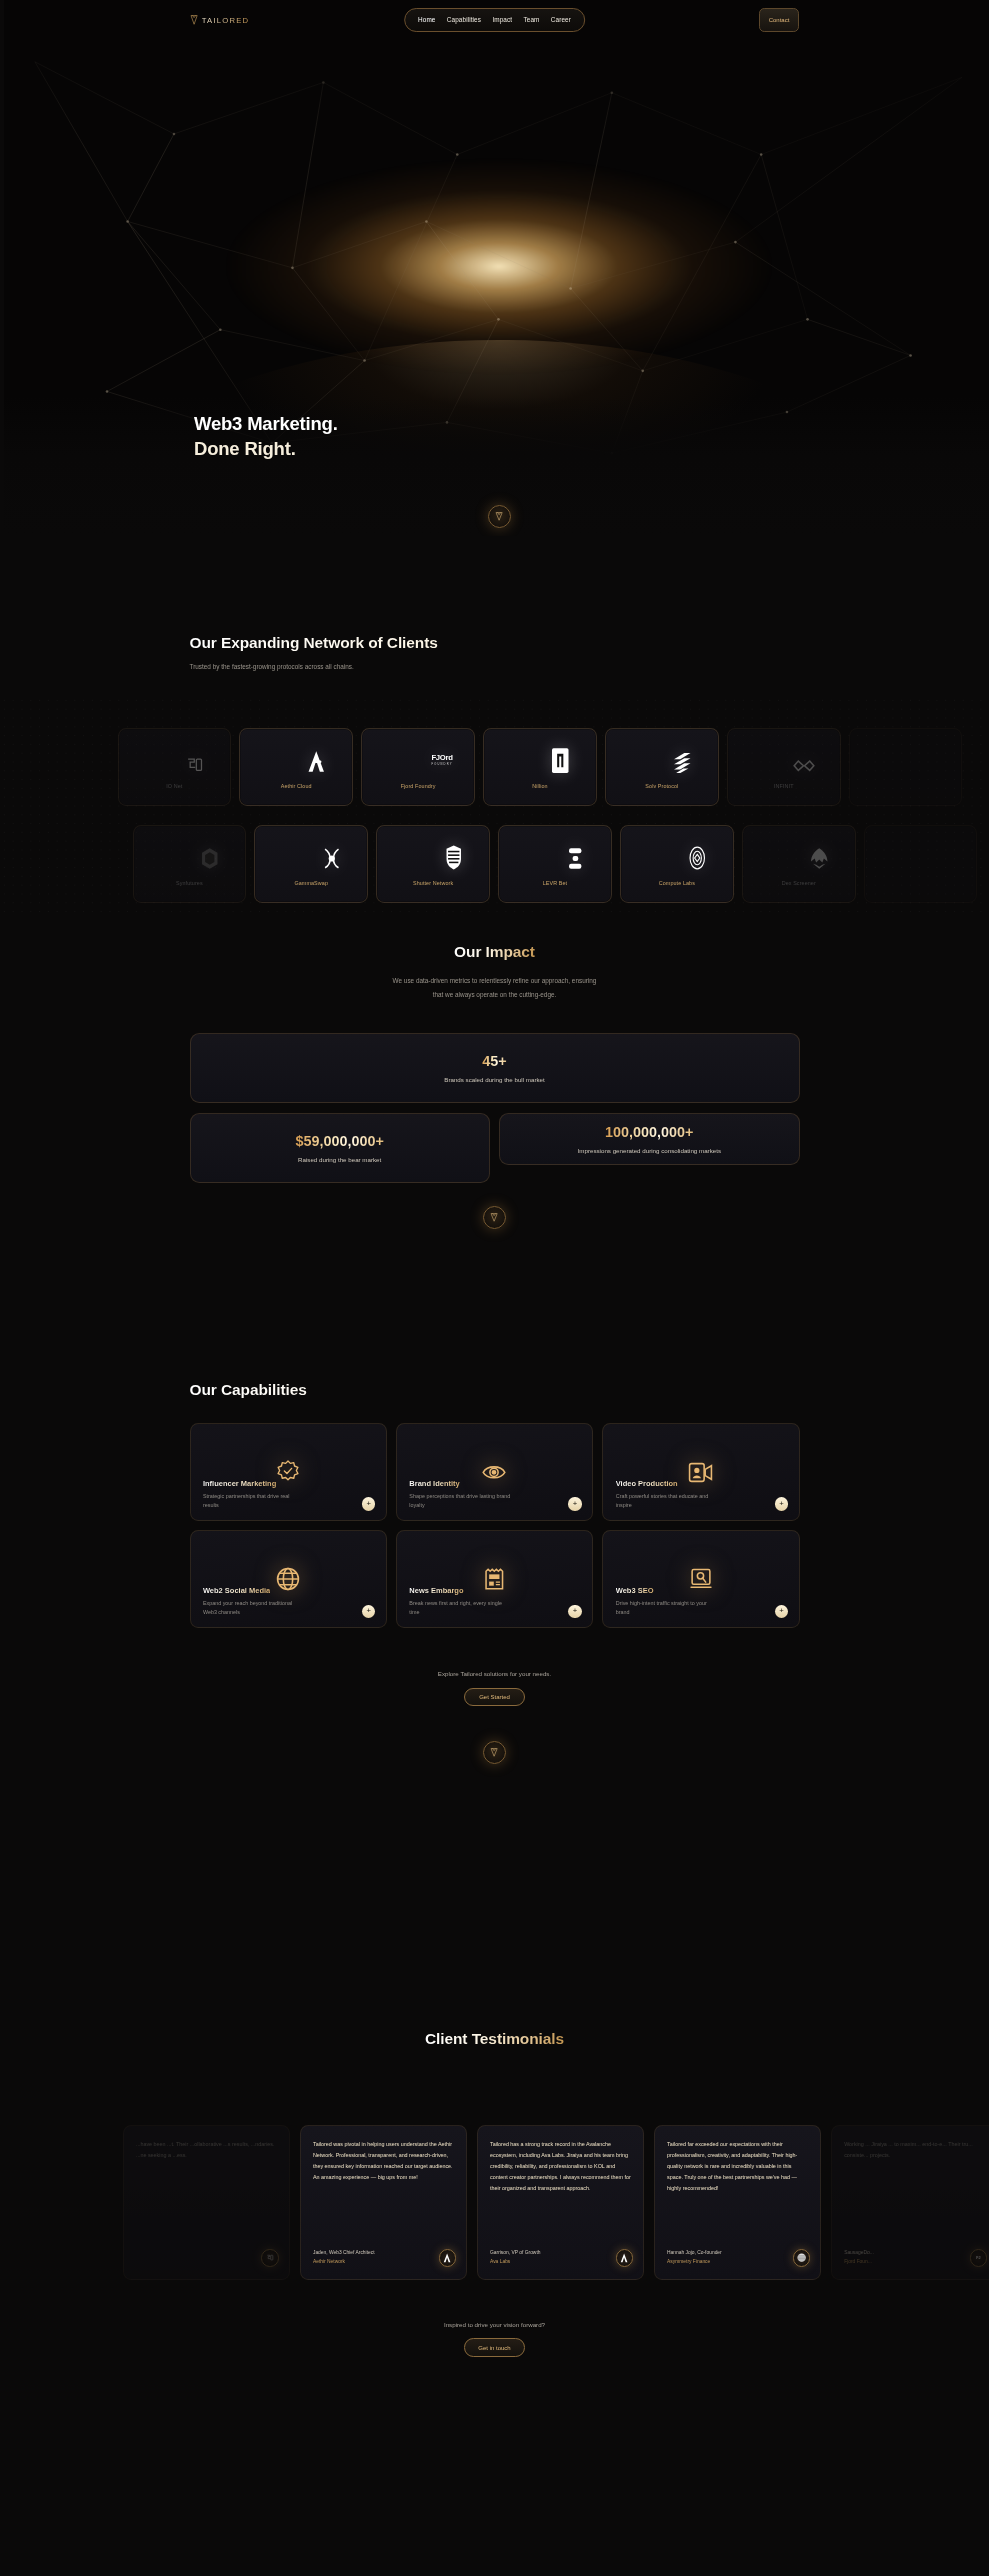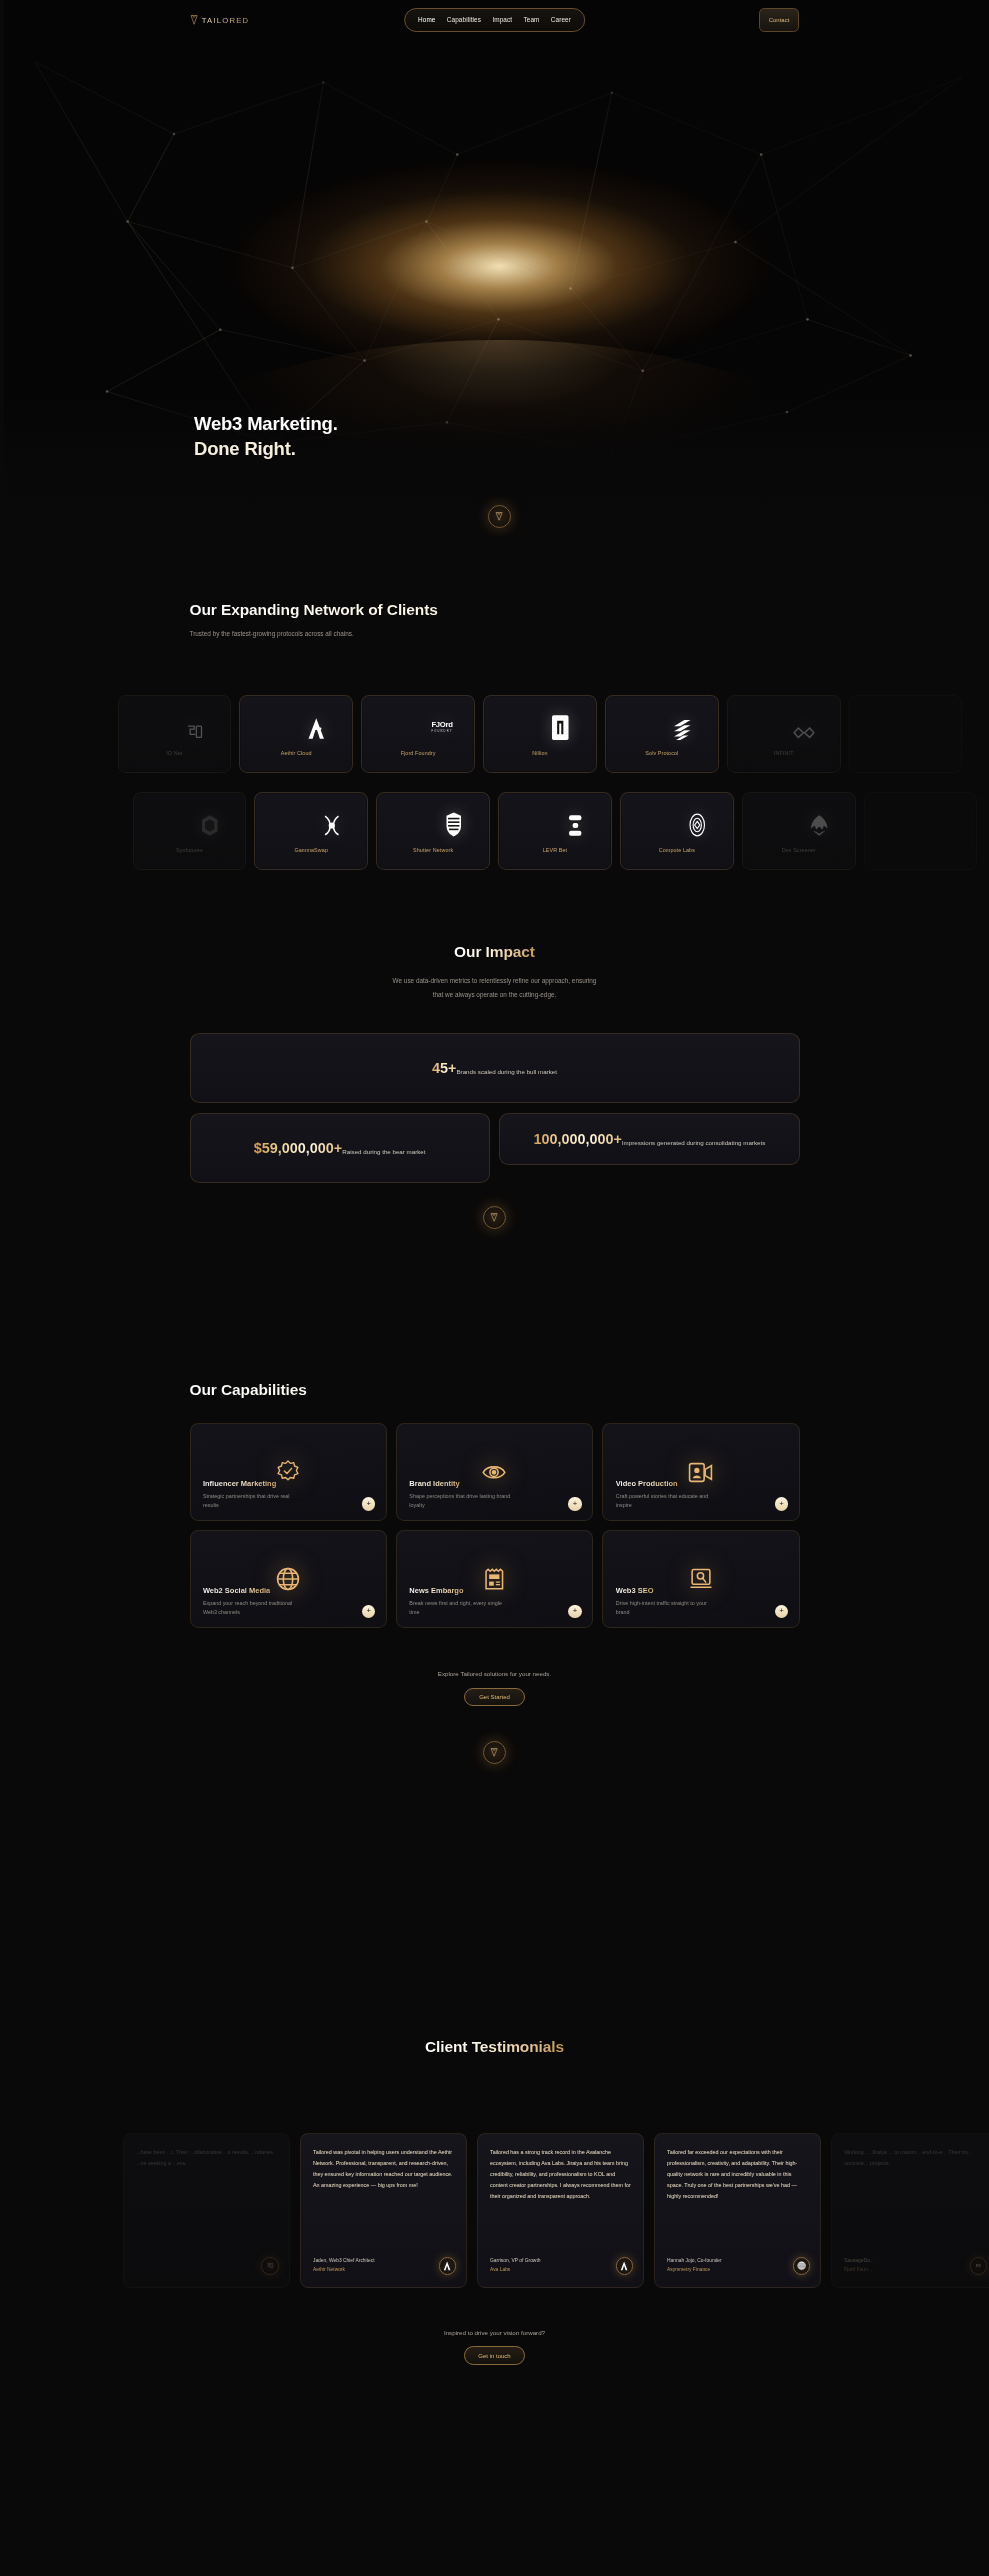--- a/index.html
+++ b/index.html
@@ -54,21 +54,21 @@
 
   
   .sec { position:absolute; left:0; width:989px; }
   .wrap { width:610px; margin:0 auto; position:relative; }
   h2.big { font-size:15.5px; font-weight:700; letter-spacing:-0.1px;
     background:linear-gradient(95deg,#ffffff 0%,#fdf6e6 40%,#e3c493 75%,#c2944f 100%);
     -webkit-background-clip:text; background-clip:text; color:transparent; }
   .sub { font-size:6.4px; color:#9a948b; }
 
   
-  #clients { top:601px; height:289px; }
+  #clients { top:634px; height:289px; }
   #clients .dots { position:absolute; left:0; top:62px; width:989px; height:216px;
     background-image: radial-gradient(rgba(255,255,255,.055) 0.5px, transparent 0.6px);
     background-size: 8.8px 8.8px; opacity:.65; }
   .logogrid { position:absolute; left:-72px; top:94px; width:845px;
     display:grid; grid-template-columns:repeat(7,1fr); gap:8.2px; }
   .logogrid.r2 { top:191px; left:-57px; }
   .logocard { height:78px; border-radius:8.2px; border:0.5px solid rgba(140,105,60,.30);
     background:linear-gradient(180deg,#15141a 0%,#111015 100%);
     display:flex; flex-direction:column; align-items:center; justify-content:center; gap:9.3px;
     box-shadow:0 0 0 0.5px rgba(0,0,0,.4) inset; }
@@ -76,21 +76,21 @@
     filter: drop-shadow(0 0 8.2px rgba(255,255,255,.22)); margin-left: 41px; }
   .logocard .nm { font-size:5.4px; color:#c9a468; letter-spacing:0.1px; }
   .logocard.dim { opacity:.38; }
   .logocard.dim .nm { color:#8e8e8e; }
 
   
   #impact { top:943px; height:335px; }
   #impact .center { text-align:center; }
   .statcard { border-radius:9.3px; border:0.5px solid rgba(120,92,52,.34);
     background:linear-gradient(180deg,#16151b 0%,#101016 100%);
-    display:flex; flex-direction:row; align-items:center; justify-content:center; }
+    display:flex; flex-direction:column; align-items:center; justify-content:center; }
   .statnum { font-size:14.4px; font-weight:700;
     background:linear-gradient(92deg,#d79c4f 0%,#f6e2b4 40%,#fff6e2 62%,#e2bb78 100%);
     -webkit-background-clip:text; background-clip:text; color:transparent; }
   .statlbl { font-size:6.2px; color:#cfc8bb; margin-top:7.2px; }
 
   
   #caps { top:1381px; height:592px; }
   .capgrid { display:grid; grid-template-columns:repeat(3,1fr); gap:9.3px; }
   .capcard { height:98px; border-radius:8.2px; border:0.5px solid rgba(110,85,48,.30);
     background:linear-gradient(175deg,#141319 0%,#0f0e13 100%);
@@ -471,21 +471,21 @@
       <svg width="8.2" height="10.3" viewBox="0 0 16 20" fill="none" stroke="#e0bb7f" stroke-width="1.1">
         <path d="M2 3 H14 L8 18 Z"></path>
           <path d="M5 3 L8 7 L11 3"></path>
       </svg>
     </div>
   </div>
 </div>
 
 <div class="sec" id="testi">
   <div class="wrap" style="text-align:center;">
-    <h2 class="big" style="display:inline-block;margin-top:8px;">Client Testimonials</h2>
+    <h2 class="big" style="display:inline-block;">Client Testimonials</h2>
   </div>
   <div class="wrap">
     <div class="trow">
 
       <div class="tcard faded">
         <div class="quote">...have been ...t. Their ...ollaborative ...s results, ...ndaries. ...ne seeking a ...ess.</div>
         <div class="tavatar">
           <svg width="8.2" height="7.2" viewBox="0 0 38 34" fill="none" stroke="#cfcfcf" stroke-width="3">
             <path d="M6 6 h12 v6 h-8 v10 h10"></path>
               <rect x="22" y="6" width="10" height="22" rx="2"></rect>

